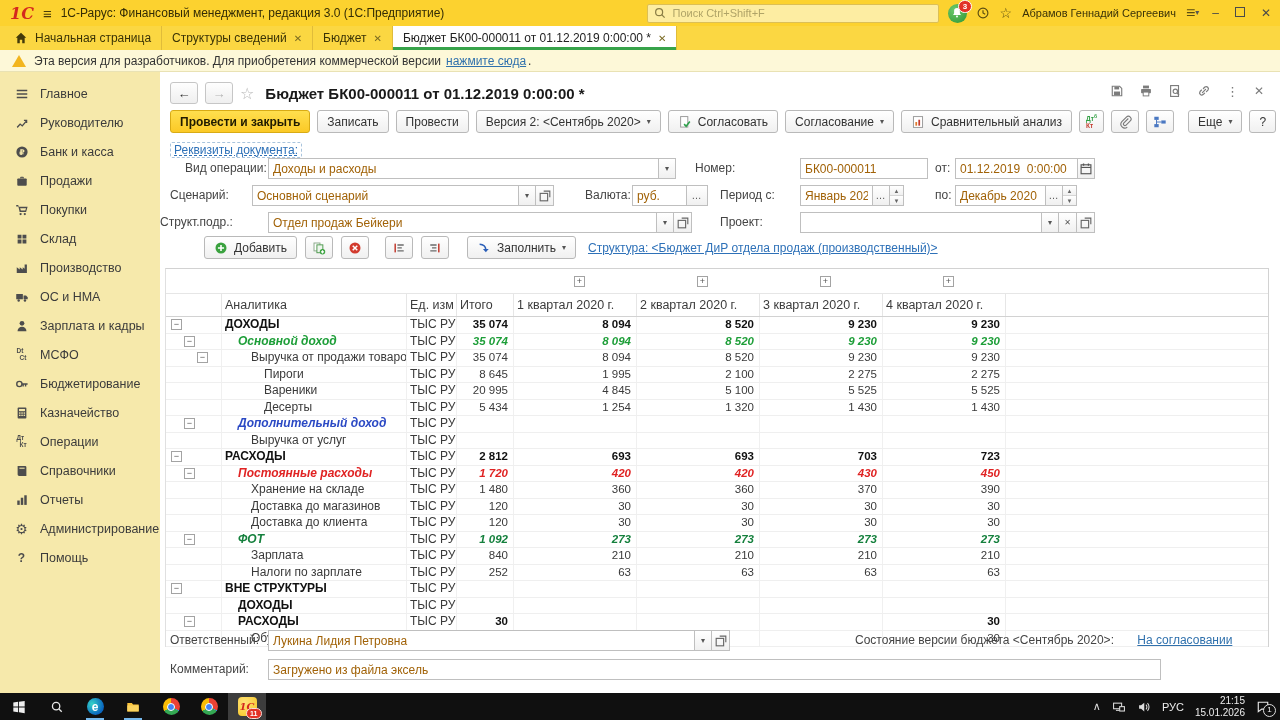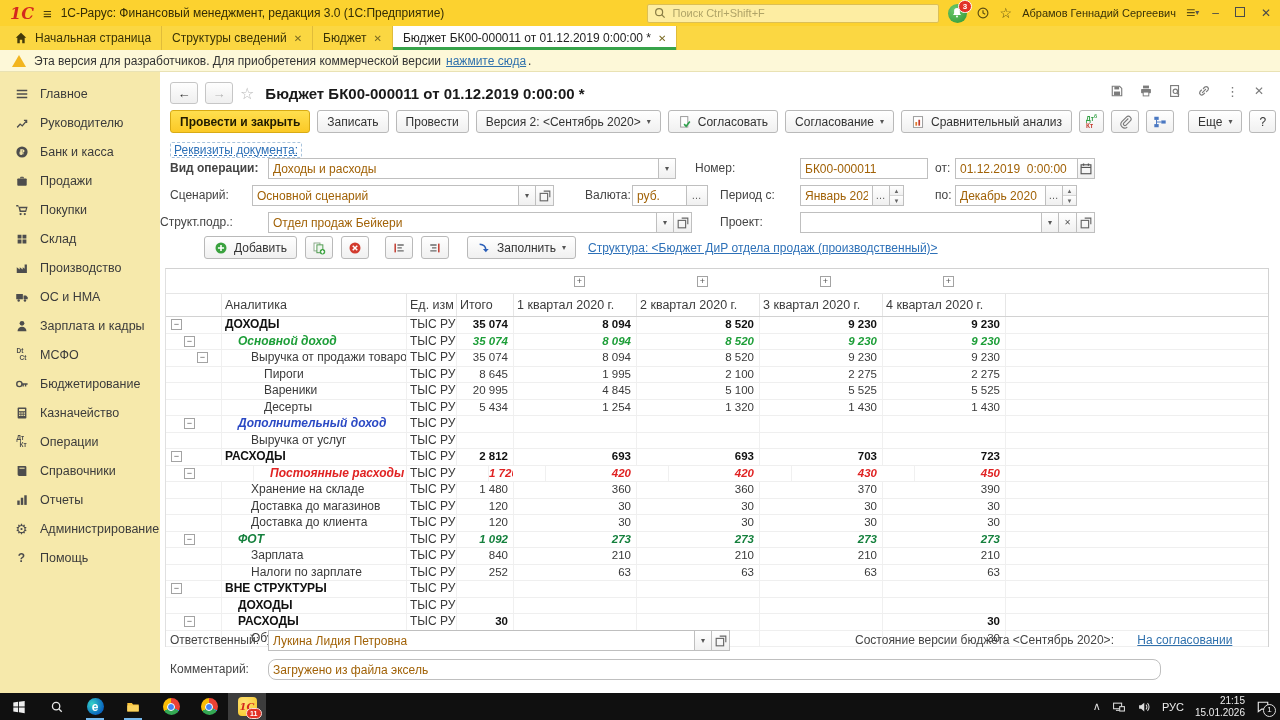--- a/index.html
+++ b/index.html
@@ -89,21 +89,21 @@
   .tbodyrows .trow{height:15.5px;border-bottom:1px solid #efefef;cursor:default;}
   .tc{overflow:hidden;white-space:nowrap;box-sizing:border-box;height:15.5px;line-height:15px;border-left:1px solid #f0f0f0;}
   .tc.tree{position:relative;border-left:none;}
   .tc.lbl{padding-right:2px;}
   .tc.unit{color:#3a3a3a;padding-left:3px;font-style:normal!important;font-weight:normal!important;}
   .tc.num{text-align:right;padding-right:5px;font-size:11.5px;}
   .expbox{top:2px;}
   .s-bold .lbl,.s-bold .num{font-weight:bold;color:#111;}
   .s-green .lbl,.s-green .num{color:#1d9e38;font-weight:bold;font-style:italic;}
   .s-blue .lbl,.s-blue .num{color:#2b49c4;font-weight:bold;font-style:italic;}
-  .s-red .lbl,.s-red .num{color:#e02323;font-weight:bold;font-style:italic;margin-left:32px;}
+  .s-red .lbl,.s-red .num{color:#e02323;font-weight:bold;font-style:italic;}
   .s-maroon .lbl,.s-maroon .num{color:#15803d;font-weight:bold;font-style:italic;}
 
   
   .footrow{position:absolute;font-size:12px;color:#444;}
   .statusline{position:absolute;top:561px;left:695px;font-size:12px;color:#444;white-space:nowrap;}
 
   
   .taskbar{position:absolute;left:0;right:0;bottom:0;height:27px;background:#101010;display:flex;align-items:center;color:#ddd;}
   .tbtile{width:38px;height:27px;display:flex;align-items:center;justify-content:center;position:relative;flex:none;}
   .tbtile.open::after{content:"";position:absolute;bottom:0;left:10px;right:10px;height:2px;background:#76b9ed;}
@@ -450,21 +450,21 @@
             <span class="caret">▾</span>
           </span>
         <span class="btn">
             <span>?</span>
           </span>
       </div>
 
       <a class="reqlink">Реквизиты документа:</a>
 
       <div class="frow" style="top:86px;left:0;right:0;">
-        <span class="flabel" style="left:10px;font-weight:bold;">Вид операции:</span>
+        <span class="flabel" style="left:25px;">Вид операции:</span>
         <div class="fld" style="left:108px;width:408px;">
           <input value="Доходы и расходы" style="">
           <span class="fbtn">▾</span>
         </div>
         <span class="flabel" style="left:535px;">Номер:</span>
         <div class="fld" style="left:640px;width:128px;">
           <input style="border-right: 1px solid rgb(191, 191, 191);" value="БК00-000011">
         </div>
         <span class="flabel" style="left:775px;">от:</span>
         <div class="fld" style="left:795px;width:140px;">
@@ -884,21 +884,21 @@
             </span>
         </div>
       </div>
       <div class="statusline">
         <span>Состояние версии бюджета &lt;Сентябрь 2020&gt;:</span>
         <a class="link" style="margin-left:20px;">На согласовании</a>
       </div>
       <div class="footrow" style="top:587px;left:0;right:0;height:22px;">
         <span class="flabel" style="left:10px;">Комментарий:</span>
         <div class="fld" style="left:108px;width:893px;">
-          <input style="border-right: 1px solid rgb(191, 191, 191); border-radius: 8px;" value="Загружено из файла эксель">
+          <input style="border-right: 1px solid rgb(191, 191, 191);" value="Загружено из файла эксель">
         </div>
       </div>
 
     </div>
   </div>
 
   <div class="taskbar">
     <span class="tbtile">
         <span class="ic">
           <svg width="14" height="14" viewBox="0 0 16 16" fill="currentColor" xmlns="http://www.w3.org/2000/svg">

